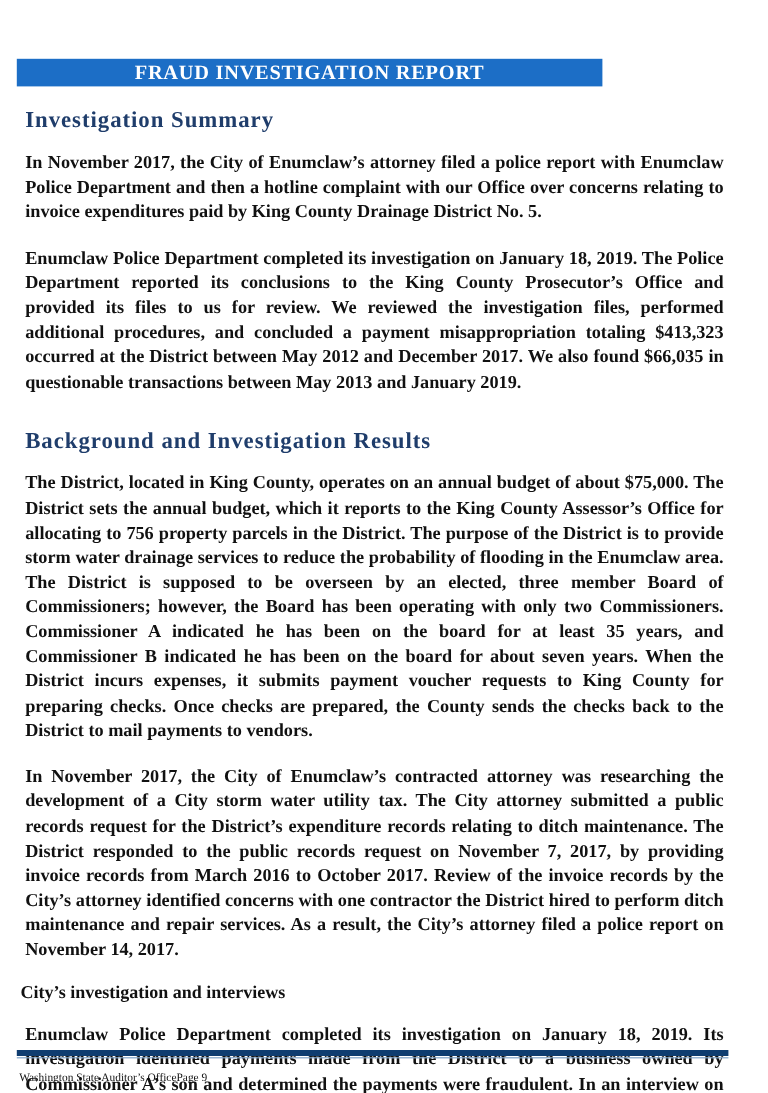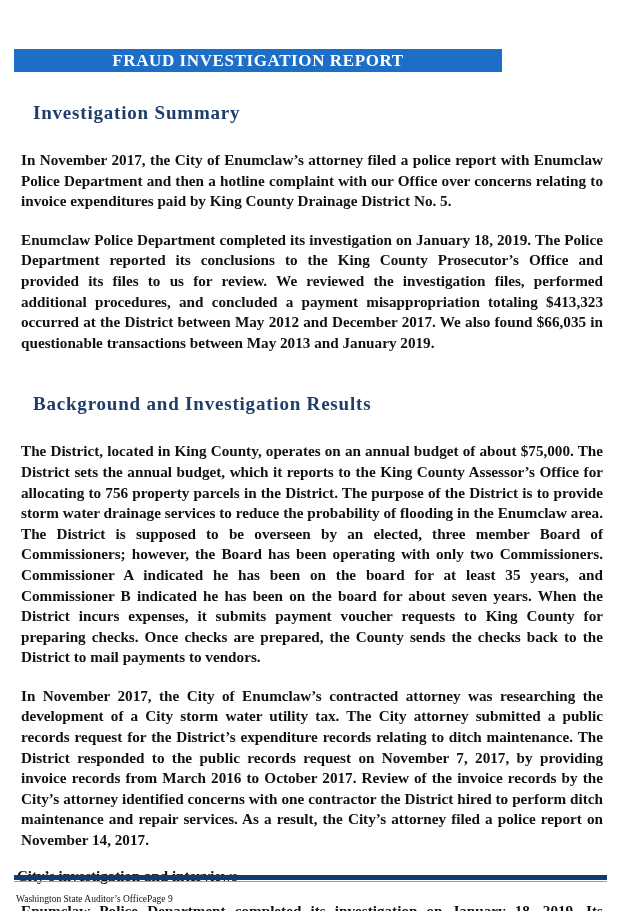--- a/index.html
+++ b/index.html
@@ -36,21 +36,21 @@
       text-align: center;
       line-height: 23px;
     }
     .content {
       position: absolute;
       top: 84px;
       left: 3px;
       width: 590px;
     }
     h2.section-heading {
-      margin: 16px;
+      margin: 4px;
       font-family: "Liberation Serif", "DejaVu Serif", serif;
       font-weight: bold;
       font-size: 19px;
       letter-spacing: 0.8px;
       color: #1f3d6b;
       line-height: 26px;
     }
     h3.subheading {
       margin: 0;
       font-family: Liberation Serif, serif;

